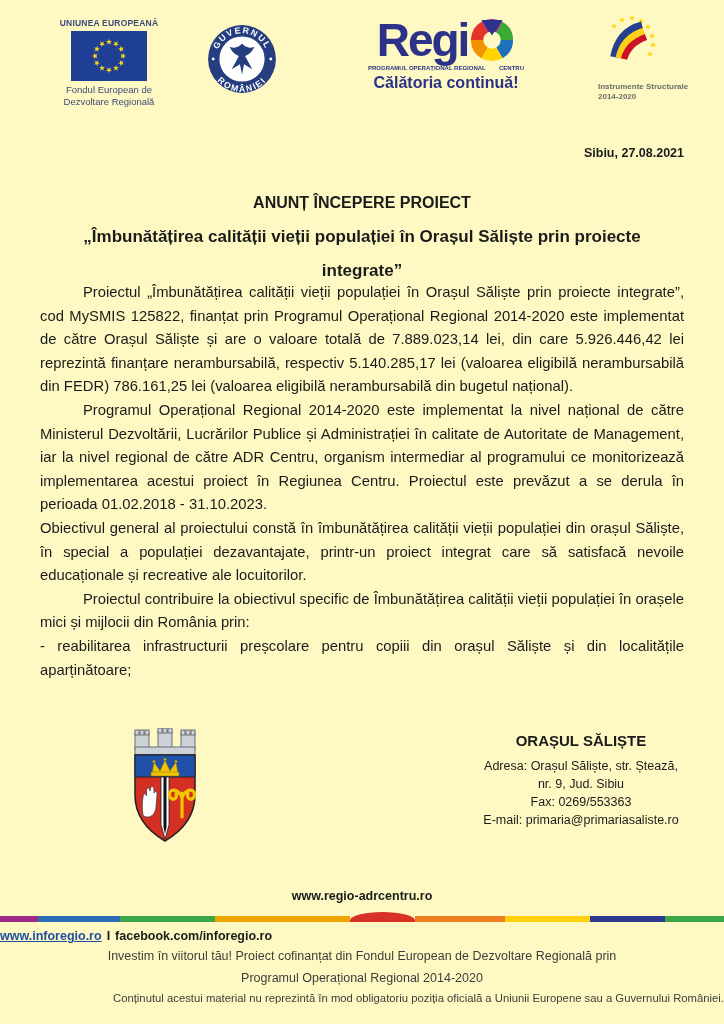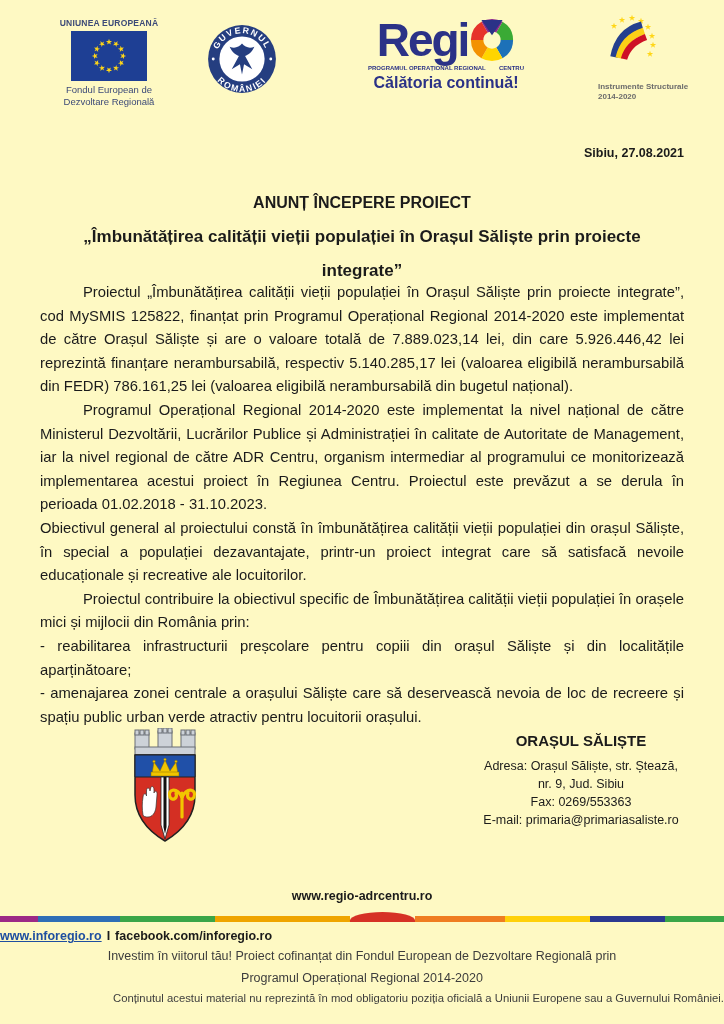--- a/index.html
+++ b/index.html
@@ -154,21 +154,20 @@
     <div class="title-l2">„Îmbunătățirea calității vieții populației în Orașul Săliște prin proiecte</div>
     <div class="title-l3">integrate”</div>
   </div>
 
   <div class="body">
     <p class="indent">Proiectul  „Îmbunătățirea calității vieții populației în Orașul Săliște prin proiecte integrate”, cod MySMIS 125822, finanțat prin Programul Operațional Regional 2014-2020  este implementat de către Orașul Săliște și are o valoare totală de 7.889.023,14 lei, din care 5.926.446,42 lei reprezintă finanțare nerambursabilă, respectiv 5.140.285,17 lei (valoarea eligibilă nerambursabilă din FEDR) 786.161,25 lei (valoarea eligibilă nerambursabilă din bugetul național).</p>
     <p class="indent">Programul Operațional Regional 2014-2020 este implementat la nivel național de către Ministerul Dezvoltării, Lucrărilor Publice și Administrației în calitate de Autoritate de Management, iar la nivel regional de către ADR Centru, organism intermediar al programului ce monitorizează implementarea acestui proiect în Regiunea Centru. Proiectul este prevăzut a se derula în perioada 01.02.2018 - 31.10.2023.</p>
     <p>Obiectivul general al proiectului constă în îmbunătățirea calității vieții populației din orașul Săliște, în special a populației dezavantajate, printr-un proiect integrat care să satisfacă nevoile educaționale și recreative ale locuitorilor.</p>
     <p class="indent">Proiectul contribuire la obiectivul specific de Îmbunătățirea calității  vieții populației în orașele mici și mijlocii din România prin:</p>
     <p>- reabilitarea infrastructurii preșcolare pentru copiii din orașul Săliște și din localitățile aparținătoare;</p>
-    <p>- amenajarea zonei centrale a orașului Săliște care să deservească nevoia de loc de recreere și spațiu public urban verde atractiv pentru locuitorii orașului.</p>
   </div>
 
   <div class="contact">
     <div class="coa">
       <svg width="70" height="120" viewBox="0 0 70 118">
 
         <g fill="#cdd2d8" stroke="#6a6f76" stroke-width="1">
           <rect x="5" y="4" width="14" height="16"></rect>
           <rect x="28" y="2" width="14" height="18"></rect>
           <rect x="51" y="4" width="14" height="16"></rect>

